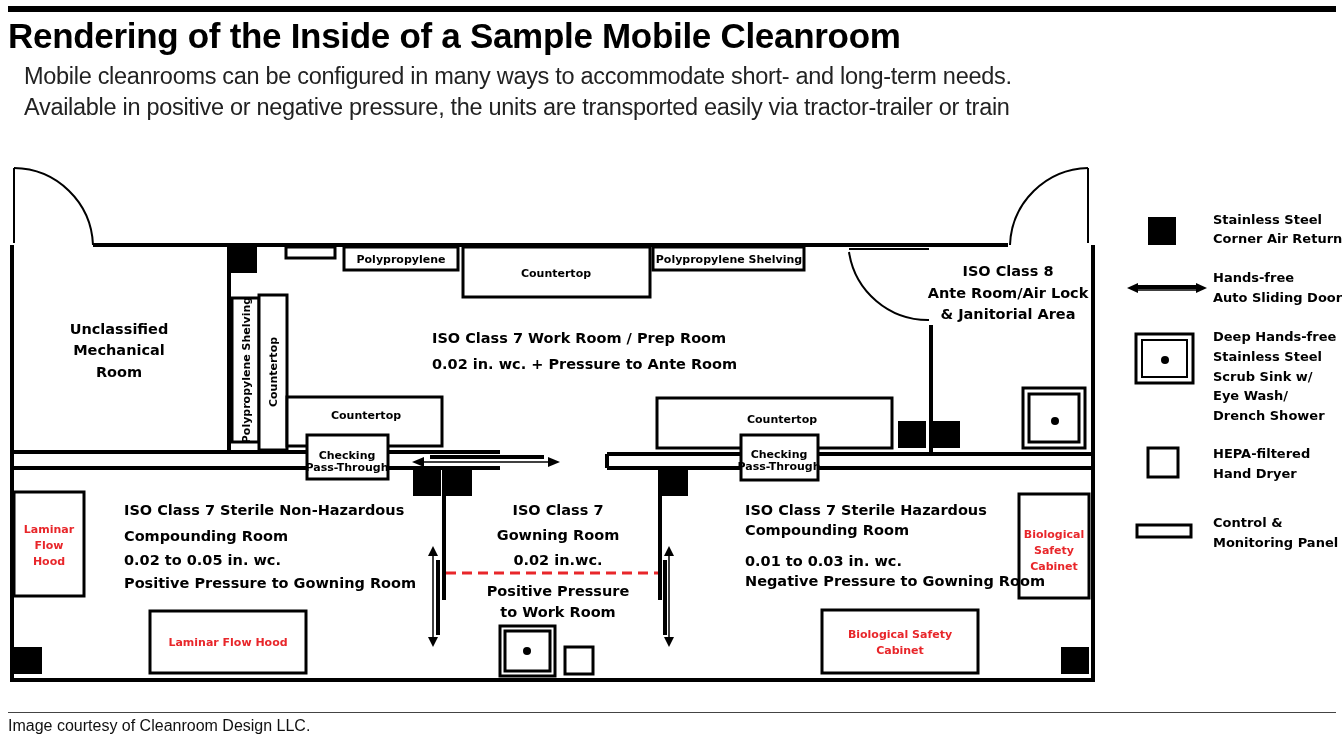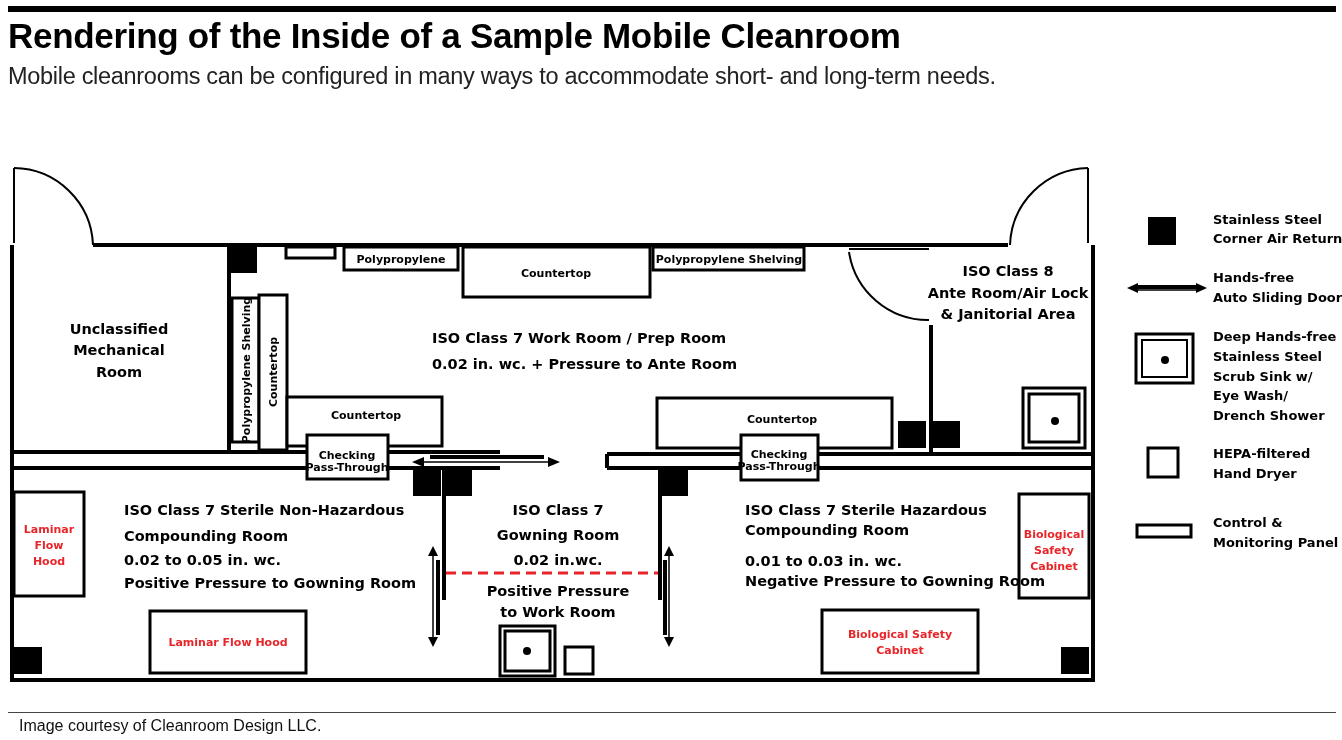--- a/index.html
+++ b/index.html
@@ -1,34 +1,35 @@
 <!DOCTYPE html>
 <html><head>
 <meta charset="utf-8">
 <style>
   html, body { margin: 0; padding: 0; background: #ffffff; }
   body { width: 1342px; height: 740px; position: relative; overflow: hidden; font-family: "Liberation Sans", sans-serif; color: #000; }
   .top-rule { position: absolute; left: 8px; top: 6px; width: 1328px; height: 6px; background: #000; }
   .title { position: absolute; left: 8px; top: 16px; font-family: "Liberation Sans", sans-serif; font-weight: bold; font-size: 35px; letter-spacing: -0.3px; line-height: 40px; white-space: nowrap; }
   .subtitle { position: absolute; left: 8px; top: 61px; width: 1200px; font-size: 23.5px; line-height: 31px; color: #222; letter-spacing: -0.3px; }
-  .subtitle div { white-space: nowrap; }
+  .subtitle div { white-space: nowrap; margin-left: 16px; }
   .plan { position: absolute; left: 0; top: 0; }
   .bottom-rule { position: absolute; left: 8px; top: 712px; width: 1328px; height: 1px; background: #444; }
-  .credit { position: absolute; left: 19px; top: 717px; font-size: 16px; color: #111; white-space: nowrap; }
+  .credit { position: absolute; left: 8px; top: 717px; font-size: 16px; color: #111; white-space: nowrap; }
   .lbl { font-family: "DejaVu Sans", sans-serif; font-weight: bold; fill: #000; }
   .red { fill: #e8262a; }
   .legend-text { font-family: "DejaVu Sans", sans-serif; font-weight: bold; font-size: 13px; fill: #000; }
 </style>
 </head>
 <body>
 
 <div class="top-rule"></div>
 <div class="title">Rendering of the Inside of a Sample Mobile Cleanroom</div>
 <div class="subtitle">
   <div>Mobile cleanrooms can be configured in many ways to accommodate short- and long-term needs.</div>
+  <div>Available in positive or negative pressure, the units are transported easily via tractor-trailer or train</div>
 </div>
 
 <svg class="plan" width="1342" height="740" viewBox="0 0 1342 740">
   <g fill="none" stroke="#000" stroke-width="4">
 
     <path d="M12,245 L12,680 L1093,680 L1093,245"></path>
     <path d="M93,245 L1008,245"></path>
 
     <line x1="229" y1="245" x2="229" y2="452"></line>
 

